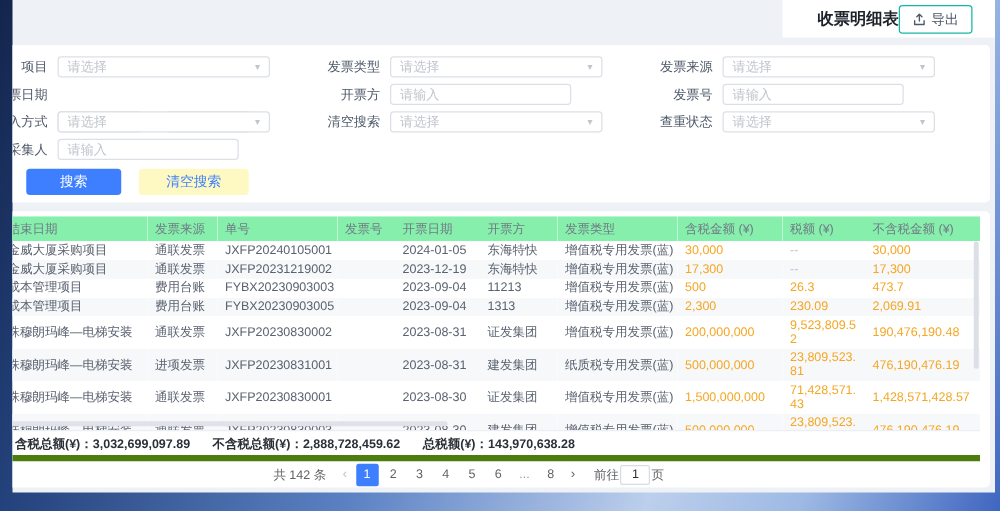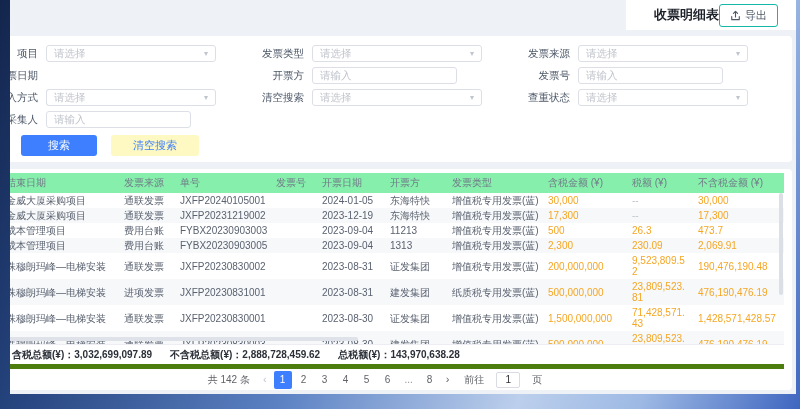--- a/index.html
+++ b/index.html
@@ -45,21 +45,21 @@
   .s1{margin-left:258px;}
   .s-item{margin-left:18px;white-space:nowrap;}
   .pagination{height:26px;min-height:26px;display:flex;align-items:center;justify-content:center;gap:5px;font-size:10px;color:#606266;border-top:5px solid #4d7c0f;}
   .pg-total{margin-right:6px;}
   .pg-arrow{background:none;border:none;font-size:11px;color:#606266;cursor:pointer;padding:0 2px;line-height:1;}
   .pg-arrow.disabled{color:#c0c4cc;}
   .pages{display:flex;gap:3px;}
   .page-btn{min-width:18px;height:18px;border:none;background:transparent;color:#606266;font-size:10px;border-radius:2px;cursor:pointer;padding:0 3px;line-height:18px;}
   .page-btn.active{background:var(--accent,#3D7FFF);color:#fff;}
   .page-btn.ellipsis{cursor:default;color:#909399;}
-  .goto{display:flex;align-items:center;gap:12px;margin-left:8px;}
+  .goto{display:flex;align-items:center;gap:1px;margin-left:8px;}
   .goto-input{width:24px;height:16px;border:1px solid #d9dce3;border-radius:2px;text-align:center;font-size:10px;color:#303133;padding:0;font-family:inherit;}
 </style>
 </head>
 <body>
 
 <div class="app">
 
   <div class="app-header">
     <div class="page-title">收票明细表</div>
     <button class="export-btn">

